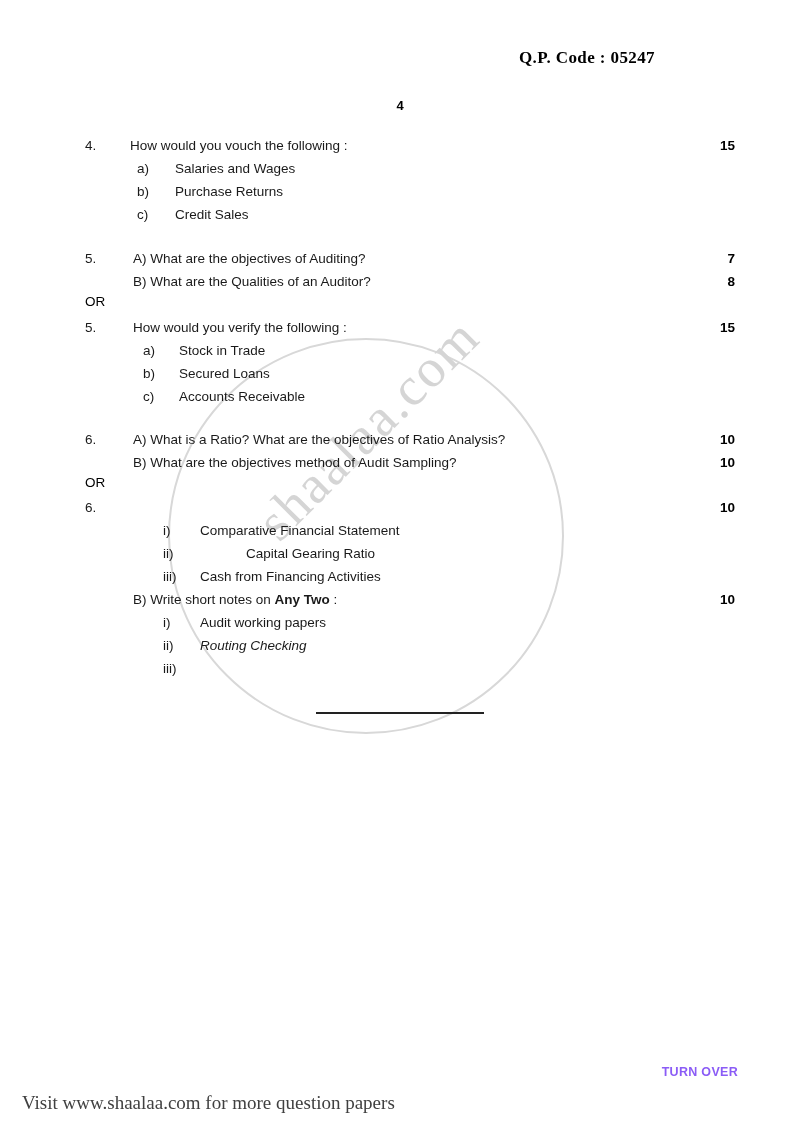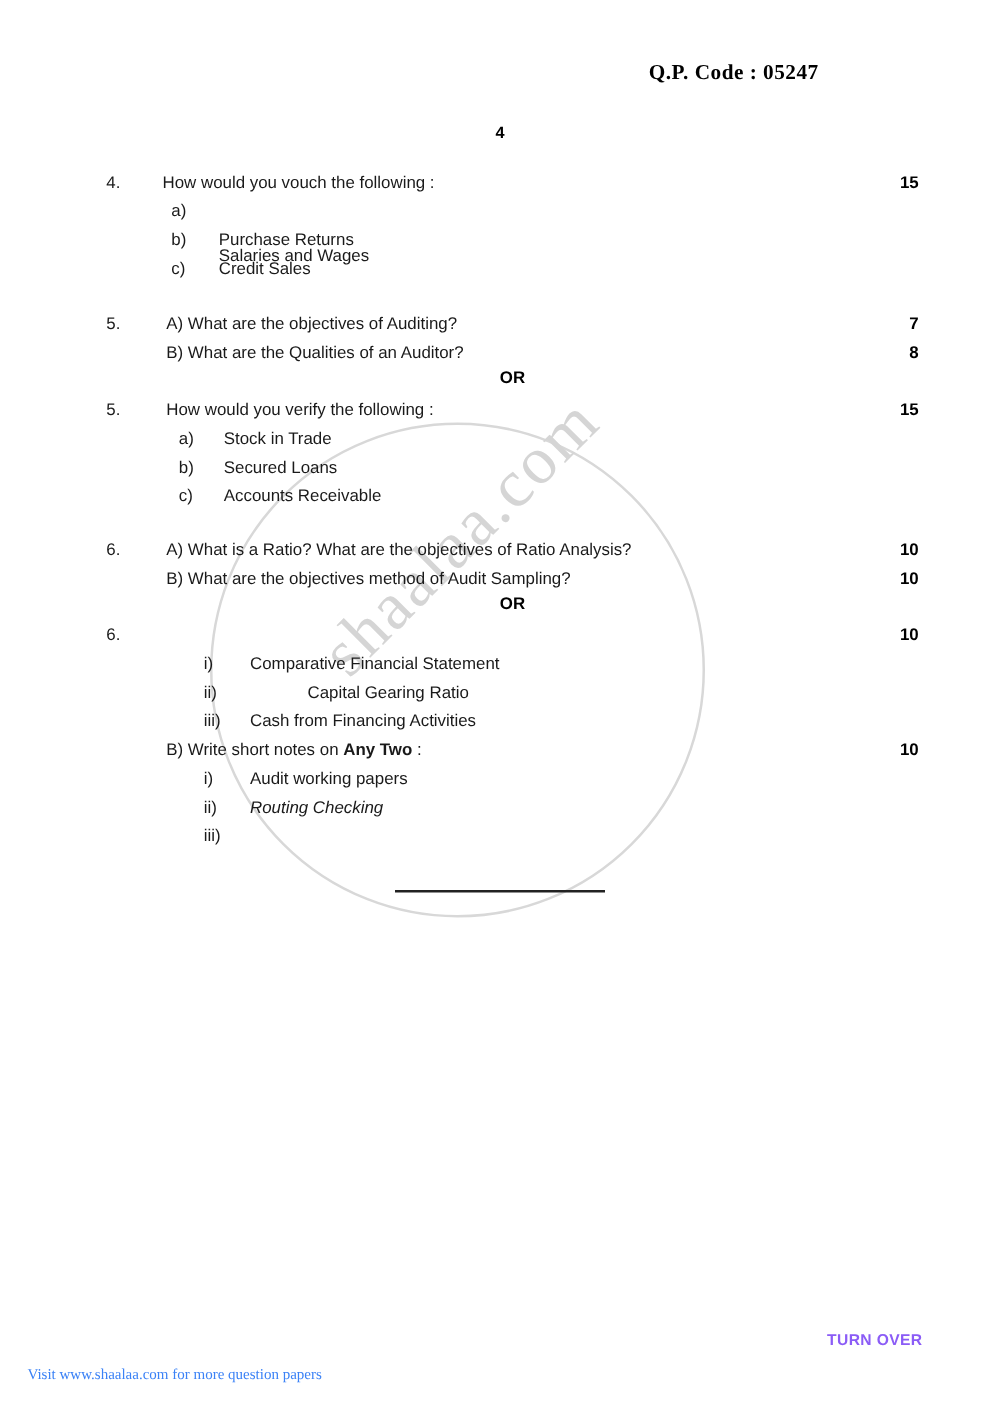--- a/index.html
+++ b/index.html
@@ -114,23 +114,22 @@
     width: 30px;
     text-align: right;
     font-weight: bold;
     font-size: 13.5px;
     color: #000;
   }
   .or-line {
     position: absolute;
     left: 0;
     width: 650px;
-    text-align: center;
-    font-size: 13.5px;
-    font-weight: bold;
+    font-size: 13.5px;
+    font-weight: normal;
     color: #000;
   }
   .sub-label {
     position: absolute;
     font-size: 13.5px;
   }
   b.bold {
     font-weight: bold;
   }
 
@@ -149,22 +148,22 @@
     font-size: 12.5px;
     font-weight: bold;
     letter-spacing: 0.3px;
     color: #8b5cf6;
   }
   .footer-note {
     position: absolute;
     left: 22px;
     top: 1092px;
     font-family: "Liberation Serif", serif;
-    font-size: 12px;
-    color: #3b82f6;
+    font-size: 19px;
+    color: #404040;
   }
 </style>
 </head>
 <body>
 
 <div class="page">
 
   <div class="watermark">
     <div class="watermark-circle"></div>
     <div class="watermark-text">shaalaa.com</div>
@@ -177,21 +176,21 @@
     <div class="page-number">4</div>
 
     <div class="qblock" style="top:134px;">
       <div class="qrow">
         <span class="qnum">4.</span>
         <span class="qtext" style="left:45px;">How would you vouch the following :</span>
         <span class="marks">15</span>
       </div>
       <div class="qrow">
         <span class="sub-label" style="left:52px;">a)</span>
-        <span class="qtext" style="left:90px;margin-top:36px;">Salaries and Wages</span>
+        <span class="qtext" style="left:90px;">Salaries and Wages</span>
       </div>
       <div class="qrow">
         <span class="sub-label" style="left:52px;">b)</span>
         <span class="qtext" style="left:90px;">Purchase Returns</span>
       </div>
       <div class="qrow">
         <span class="sub-label" style="left:52px;">c)</span>
         <span class="qtext" style="left:90px;">Credit Sales</span>
       </div>
     </div>

